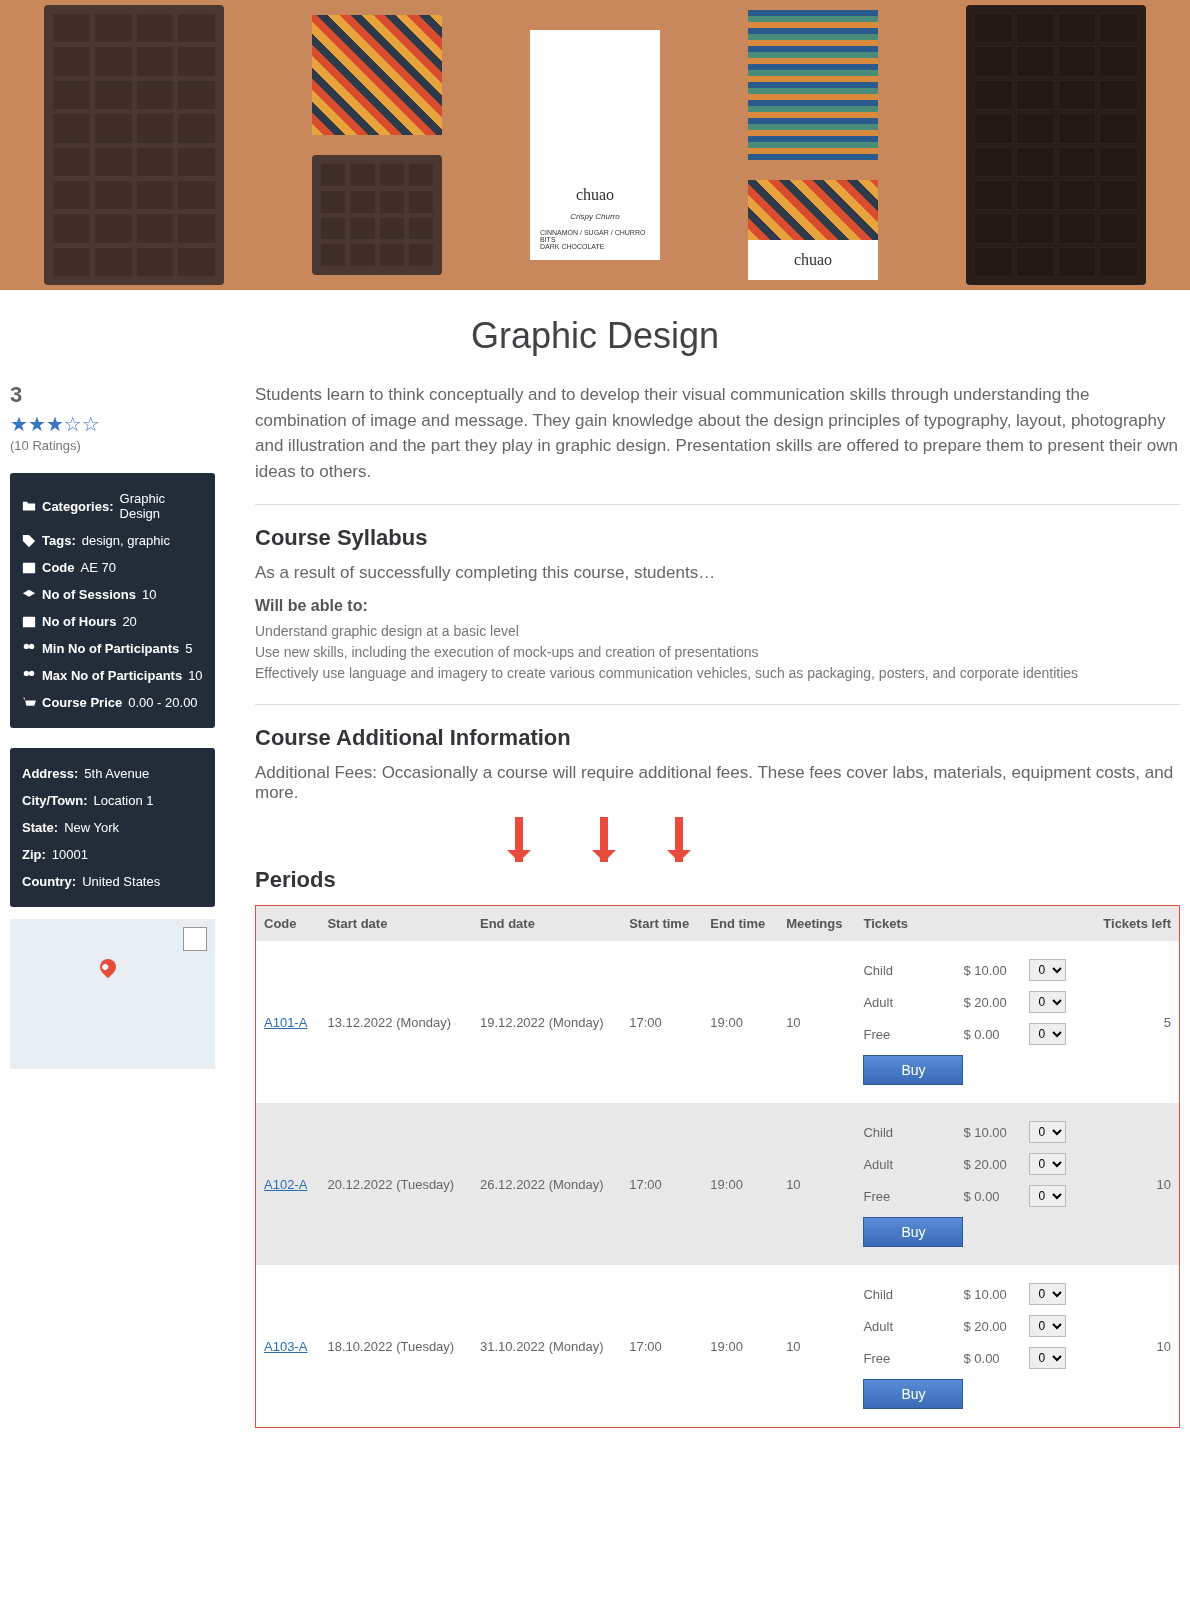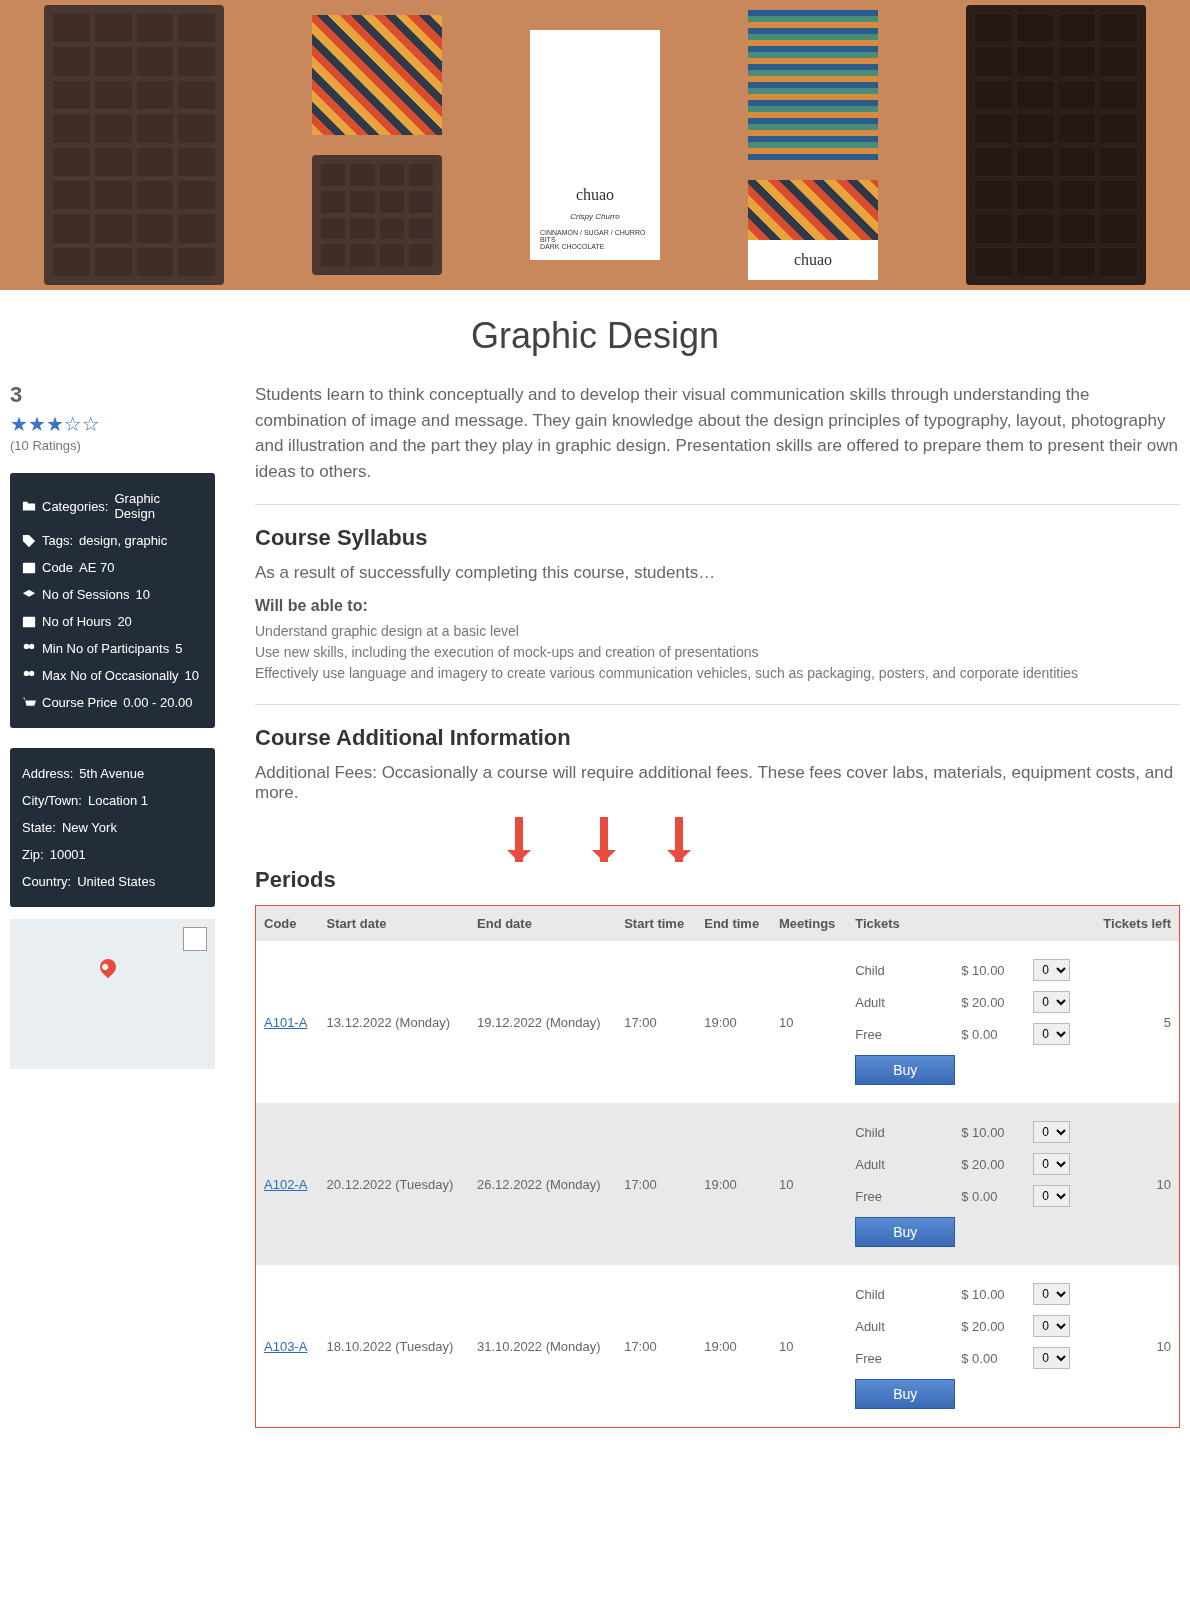--- a/index.html
+++ b/index.html
@@ -15,42 +15,42 @@
 .wrap { display:flex; padding:0 10px 40px; gap:40px; max-width:1190px; margin:0 auto; }
 .side { width:205px; flex-shrink:0; }
 .rating-num { font-size:22px; font-weight:700; color:#606266; }
 .stars { margin:4px 0 2px; }
 .star { color:#3a75c4; font-size:20px; }
 .star.empty { color:#3a75c4; }
 .ratings-text { color:#777; font-size:13px; }
 .card { background:#232d3a; color:#fff; border-radius:3px; padding:12px; margin-top:20px; font-size:13px; }
 .card .row { padding:6px 0; display:flex; align-items:center; gap:6px; }
 .icn { width:14px; height:14px; display:inline-block; flex-shrink:0; }
-.card .bold { font-weight:400; }
+.card .bold { font-weight:700;text-align:right; }
 .map { width:100%; height:150px; background:#e8eef2; margin-top:12px; position:relative; font-size:9px; color:#888; }
 .map::after { content:""; position:absolute; top:8px; right:8px; width:22px; height:22px; border:1px solid #999; background:#fff; }
 .pin { position:absolute; top:40px; left:90px; width:16px; height:16px; background:#e74c3c; border-radius:50% 50% 50% 0; transform:rotate(-45deg); }
 .pin::after { content:""; position:absolute; top:3px; left:3px; width:6px; height:6px; background:#fff; border-radius:50%; }
 .main { flex:1; min-width:0; }
 .desc { color:#666; font-size:17px; line-height:1.5; }
 hr { border:none; border-top:1px solid #ddd; margin:20px 0; }
 h2 { color:#343538; font-size:22px; font-weight:700; margin-bottom:12px; }
 .sub { color:#666; font-size:17px; margin-bottom:14px;margin-top:10px; }
 .bold-sub { font-weight:700; color:#555; font-size:16px; margin-bottom:6px; }
 .list-line { color:#777; font-size:14px; line-height:1.5; }
 .arrows { position:relative; height:50px; }
 .arrow { position:absolute; width:8px; height:45px; background:#e74c3c; }
 .arrow::after { content:""; position:absolute; bottom:-12px; left:-8px; border:12px solid transparent; border-top-color:#e74c3c; }
 .tbl-wrap { border:1px solid #e74c3c; }
 table { width:100%; border-collapse:collapse; }
 th { background:#e9e9e9; text-align:left; padding:10px 8px; font-size:13px; color:#555; font-weight:700; }
 td { padding:18px 8px; font-size:13px; color:#666; vertical-align:middle; }
 tr.alt { background:#e9e9e9; }
 .code-link { color:#2a6db5; }
-.ticket-row { display:flex; align-items:center; gap:22px; margin-bottom:10px; font-size:13px; color:#666; }
+.ticket-row { display:flex; align-items:center; gap:16px; margin-bottom:10px; font-size:13px; color:#666; }
 .ticket-row .p { width:50px;margin-left:44px; }
 select { border:1px solid #bbb; padding:2px 4px; font-size:12px; }
 .buy { background: linear-gradient(#5a8dd6,#3a6ab5); color:#fff; border:1px solid #2c5a9e; border-radius:0; width:100px; padding:6px 0; cursor:pointer; font-size:14px; }
 .ctr { text-align:right; }
 </style>
 </head>
 <body>
 
 <div class="hero">
   <div class="bar" style="width:180px;height:280px;grid-template-columns:repeat(4,1fr);grid-template-rows:repeat(8,1fr);">
@@ -210,21 +210,21 @@
             <circle cx="11" cy="5" r="3"></circle>
           </svg>
           <span class="bold">Min No of Participants</span> 
           <span>5</span>
         </div>
       <div class="row">
           <svg class="icn" viewBox="0 0 16 16" fill="#fff">
             <circle cx="5" cy="5" r="3"></circle>
             <circle cx="11" cy="5" r="3"></circle>
           </svg>
-          <span class="bold">Max No of Occasionally</span> 
+          <span class="bold">Max No of Participants</span> 
           <span>10</span>
         </div>
       <div class="row">
           <svg class="icn" viewBox="0 0 16 16" fill="#fff">
             <path d="M1 2h2l2 9h9l2-6H4"></path>
           </svg>
           <span class="bold">Course Price</span> 
           <span>0.00 - 20.00</span>
         </div>
     </div>

